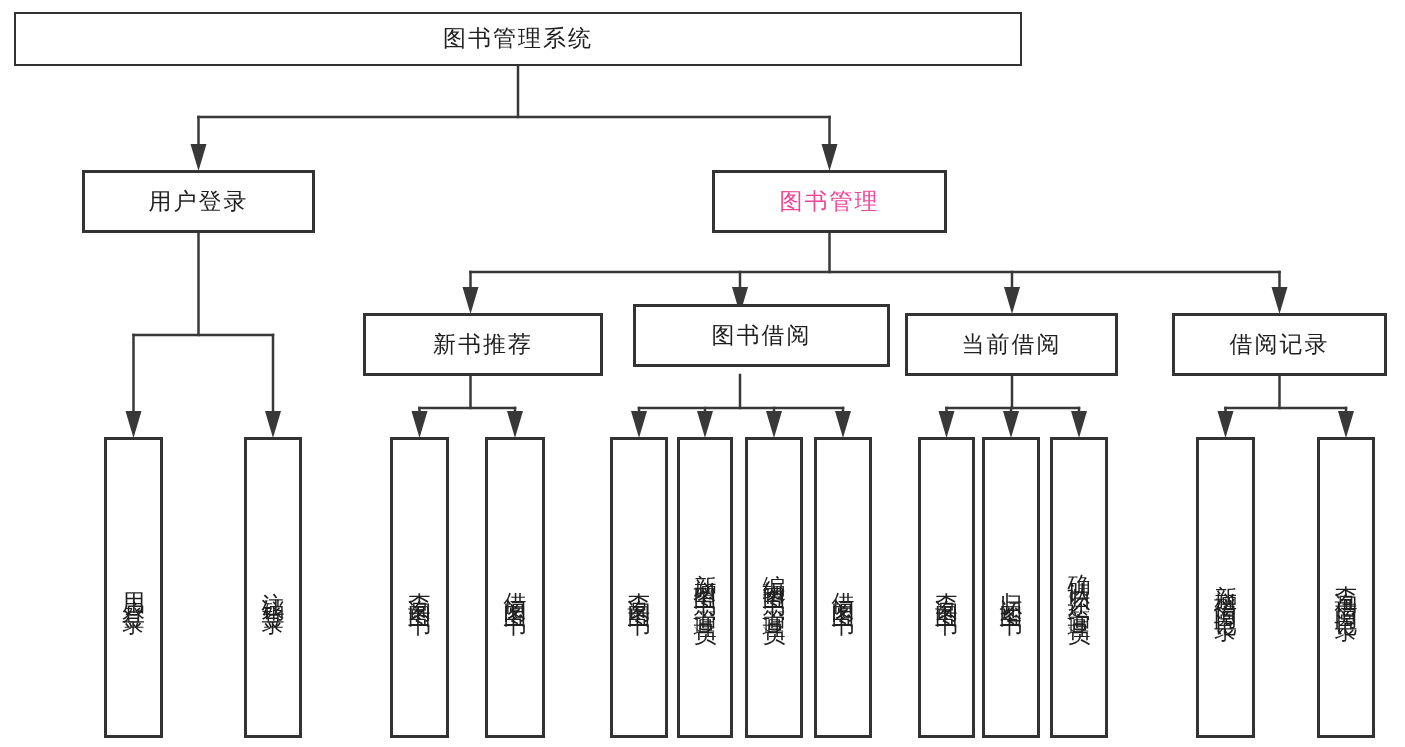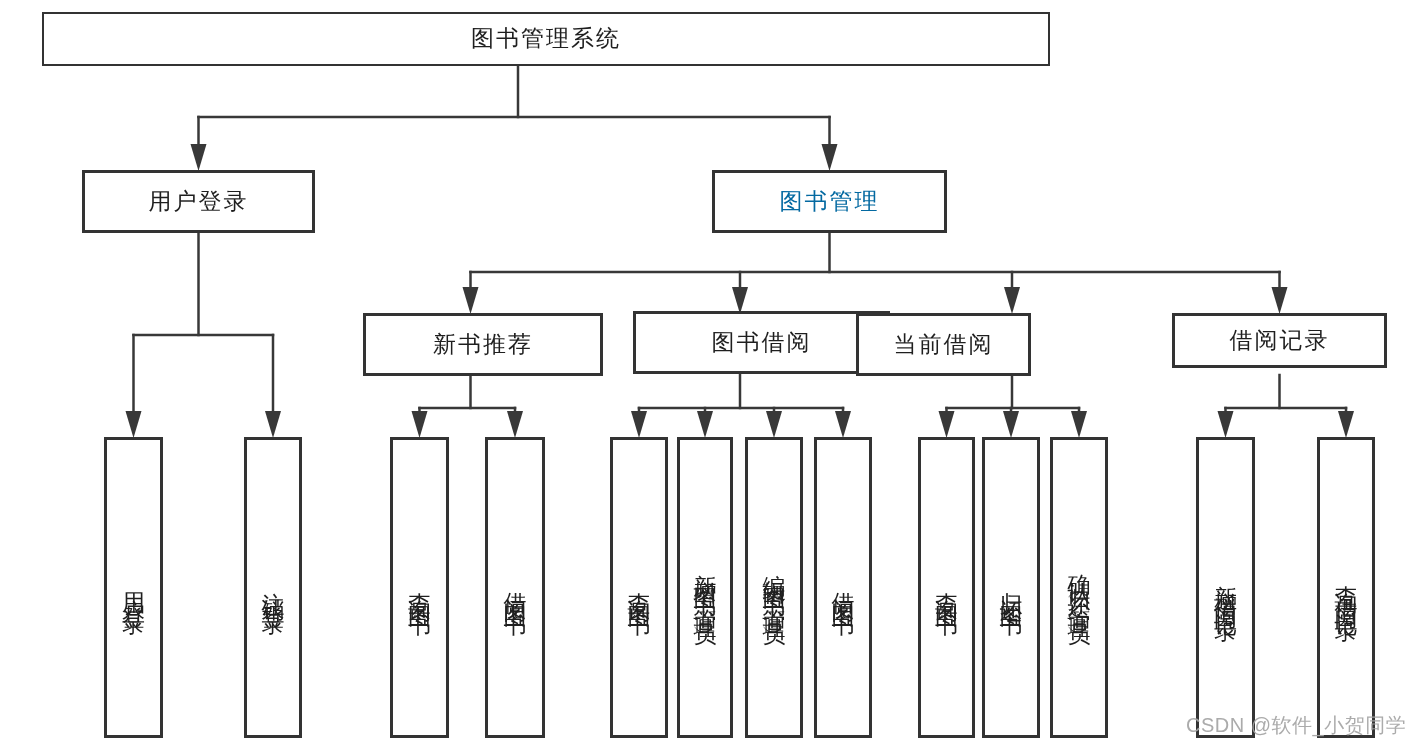--- a/index.html
+++ b/index.html
@@ -77,35 +77,34 @@
       <line x1="1079" y1="408" x2="1079" y2="412" stroke="#383838" stroke-width="2.5" stroke-linecap="square"></line>
       <polygon points="1071,411 1087,411 1079,438" fill="#383838"></polygon>
       <line x1="1279.5" y1="375" x2="1279.5" y2="408" stroke="#383838" stroke-width="2.5" stroke-linecap="square"></line>
       <line x1="1225.5" y1="408" x2="1346" y2="408" stroke="#383838" stroke-width="2.5" stroke-linecap="square"></line>
       <line x1="1225.5" y1="408" x2="1225.5" y2="412" stroke="#383838" stroke-width="2.5" stroke-linecap="square"></line>
       <polygon points="1217.5,411 1233.5,411 1225.5,438" fill="#383838"></polygon>
       <line x1="1346" y1="408" x2="1346" y2="412" stroke="#383838" stroke-width="2.5" stroke-linecap="square"></line>
       <polygon points="1338,411 1354,411 1346,438" fill="#383838"></polygon>
     </svg>
   <div id="nodes">
-      <div class="node root" style="left: 14px; top: 12px; width: 1008px; height: 54px; border-color: rgb(51, 51, 51); color: rgb(31, 31, 31); margin-left: 28px;">图书管理系统</div>
+      <div class="node root" style="left: 14px; top: 12px; width: 1008px; height: 54px; border-color: rgb(51, 51, 51); color: rgb(31, 31, 31);">图书管理系统</div>
       <div class="node" style="left: 82px; top: 170px; width: 233px; height: 63px; border-color: rgb(51, 51, 51); color: rgb(31, 31, 31);">用户登录</div>
-      <div class="node" style="left: 712px; top: 170px; width: 235px; height: 63px; border-color: rgb(51, 51, 51); color: #0369a1;">图书管理</div>
+      <div class="node" style="left: 712px; top: 170px; width: 235px; height: 63px; border-color: rgb(51, 51, 51); color: #ec4899;">图书管理</div>
       <div class="node" style="left: 363px; top: 313px; width: 240px; height: 63px; border-color: rgb(51, 51, 51); color: rgb(31, 31, 31);">新书推荐</div>
-      <div class="node" style="left: 633px; top: 311px; width: 257px; height: 63px; border-color: rgb(51, 51, 51); color: rgb(31, 31, 31); text-align: right;">图书借阅</div>
-      <div class="node" style="left: 856px; top: 313px; width: 175px; height: 63px; border-color: rgb(51, 51, 51); color: rgb(31, 31, 31);">当前借阅</div>
-      <div class="node" style="left: 1172px; top: 313px; width: 215px; height: 55px; border-color: rgb(51, 51, 51); color: rgb(31, 31, 31);">借阅记录</div>
+      <div class="node" style="left: 633px; top: 304px; width: 257px; height: 63px; border-color: rgb(51, 51, 51); color: rgb(31, 31, 31); text-align: right;">图书借阅</div>
+      <div class="node" style="left: 905px; top: 313px; width: 213px; height: 63px; border-color: rgb(51, 51, 51); color: rgb(31, 31, 31);">当前借阅</div>
+      <div class="node" style="left: 1172px; top: 313px; width: 215px; height: 63px; border-color: rgb(51, 51, 51); color: rgb(31, 31, 31);">借阅记录</div>
       <div class="node v" style="left: 104px; top: 437px; width: 59px; height: 301px; border-color: rgb(51, 51, 51); color: rgb(31, 31, 31);">用户登录</div>
       <div class="node v" style="left: 244px; top: 437px; width: 58px; height: 301px; border-color: rgb(51, 51, 51); color: rgb(31, 31, 31);">注销登录</div>
       <div class="node v" style="left: 390px; top: 437px; width: 59px; height: 301px; border-color: rgb(51, 51, 51); color: rgb(31, 31, 31);">查询图书</div>
       <div class="node v" style="left: 485px; top: 437px; width: 60px; height: 301px; border-color: rgb(51, 51, 51); color: rgb(31, 31, 31);">借阅图书</div>
       <div class="node v" style="left: 610px; top: 437px; width: 58px; height: 301px; border-color: rgb(51, 51, 51); color: rgb(31, 31, 31);">查询图书</div>
       <div class="node v" style="left: 677px; top: 437px; width: 56px; height: 301px; border-color: rgb(51, 51, 51); color: rgb(31, 31, 31);">新增图书（管理员）</div>
       <div class="node v" style="left: 745px; top: 437px; width: 58px; height: 301px; border-color: rgb(51, 51, 51); color: rgb(31, 31, 31);">编辑图书（管理员）</div>
       <div class="node v" style="left: 814px; top: 437px; width: 58px; height: 301px; border-color: rgb(51, 51, 51); color: rgb(31, 31, 31);">借阅图书</div>
       <div class="node v" style="left: 918px; top: 437px; width: 57px; height: 301px; border-color: rgb(51, 51, 51); color: rgb(31, 31, 31);">查询图书</div>
       <div class="node v" style="left: 982px; top: 437px; width: 58px; height: 301px; border-color: rgb(51, 51, 51); color: rgb(31, 31, 31);">归还图书</div>
       <div class="node v" style="left: 1050px; top: 437px; width: 58px; height: 301px; border-color: rgb(51, 51, 51); color: rgb(31, 31, 31);">确认归还（管理员）</div>
       <div class="node v" style="left: 1196px; top: 437px; width: 59px; height: 301px; border-color: rgb(51, 51, 51); color: rgb(31, 31, 31);">新增借阅记录</div>
       <div class="node v" style="left: 1317px; top: 437px; width: 58px; height: 301px; border-color: rgb(51, 51, 51); color: rgb(31, 31, 31);">查询借阅记录</div>
     </div>
-  <div class="watermark">CSDN @软件_小贺同学</div>
 </div>
 
 </body></html>

